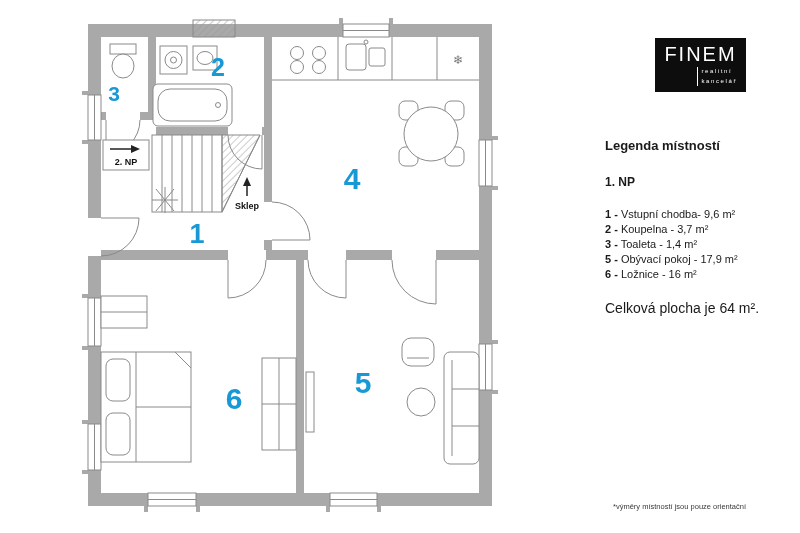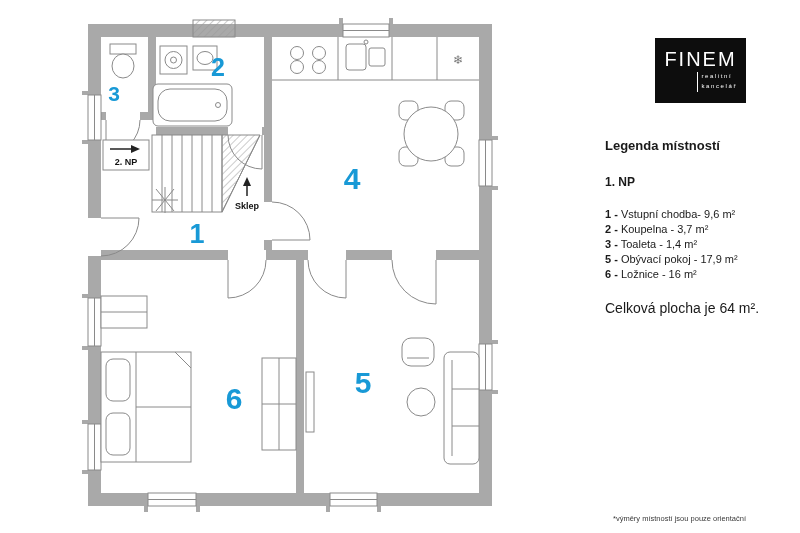--- a/index.html
+++ b/index.html
@@ -9,42 +9,42 @@
     background: #ffffff;
     font-family: "Liberation Sans", sans-serif;
     position: relative;
     overflow: hidden;
     color: #1a1a1a;
   }
   .plan-wrap { position: absolute; left: 0; top: 0; width: 560px; height: 533px; }
 
   .logo {
     position: absolute; left: 655px; top: 38px;
-    width: 91px; height: 65px;
+    width: 91px; height: 54px;
     background: #0d0d0d; color: #fff;
     display: flex; flex-direction: column;
     align-items: center; justify-content: center;
   }
   .logo-name { font-size: 20px; letter-spacing: 2px; font-weight: 400; line-height: 1; }
   .logo-sub {
     font-size: 6px; letter-spacing: 1.6px; line-height: 1.6;
     align-self: flex-end; margin-right: 9px; margin-top: 3px;
     border-left: 1px solid #fff; padding-left: 4px;
   }
 
   .legend { position: absolute; left: 605px; top: 122px; width: 170px; }
   .legend-title { font-size: 13px; font-weight: bold; margin: 16px 0 22px 0; }
   .legend-floor { font-size: 12px; font-weight: bold; margin: 0 0 18px 0; }
   .room-row { font-size: 11px; line-height: 15px; white-space: nowrap; }
   .room-row b { font-weight: bold; }
   .legend-total { font-size: 14px; margin-top: 18px; }
 
   .footnote {
     position: absolute; right: 54px; top: 502px;
-    font-size: 7.5px; color: #3a3a3a; margin-top: 12px;
+    font-size: 7.5px; color: #3a3a3a;
   }
 </style>
 </head>
 <body>
 
 <div class="plan-wrap">
   <svg width="560" height="533" viewBox="0 0 560 533">
     <defs>
       <pattern id="hatch" patternUnits="userSpaceOnUse" width="5" height="5" patternTransform="rotate(45)">
         <line x1="0" y1="0" x2="0" y2="5" stroke="#9a9a9a" stroke-width="1"></line>

